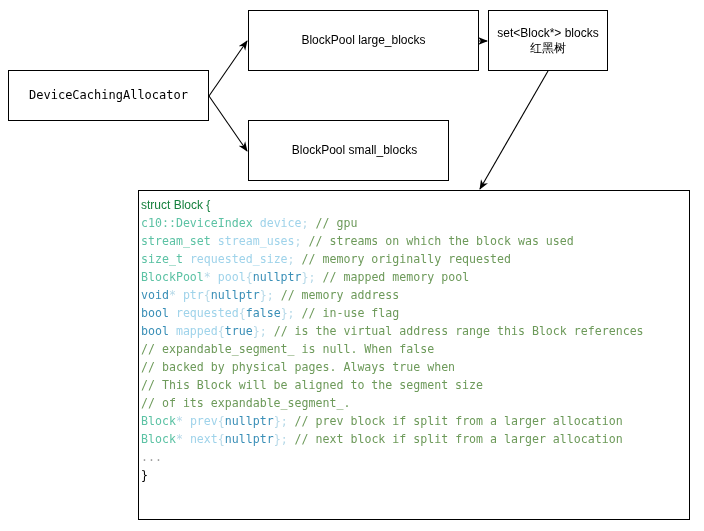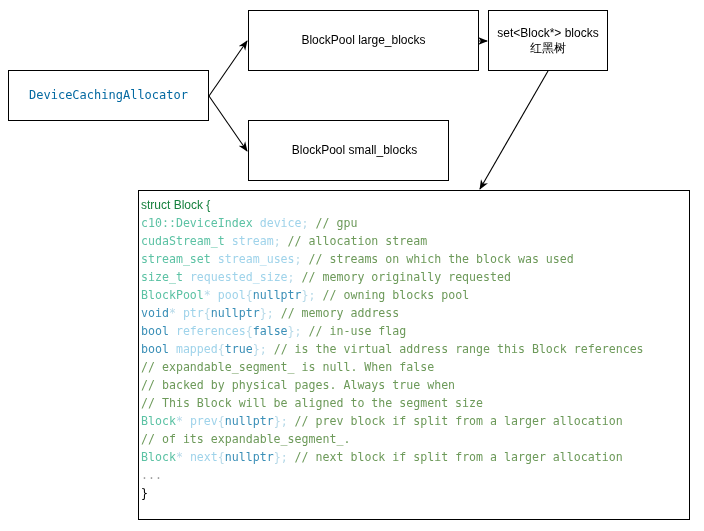--- a/index.html
+++ b/index.html
@@ -3,21 +3,21 @@
   <meta charset="utf-8">
   <style>
     html, body { margin: 0; padding: 0; background: #ffffff; }
     body { width: 704px; height: 531px; position: relative; overflow: hidden; font-family: "Liberation Sans", sans-serif; }
     .node {
       position: absolute; box-sizing: border-box; border: 1.3px solid #000;
       background: #fff; display: flex; align-items: center; justify-content: center;
       text-align: center; color: #000; font-size: 12px; line-height: 15px;
     }
     #n-dca { left: 8px; top: 70px; width: 201px; height: 51px; }
-    #n-dca span { font-family: "DejaVu Sans Mono", monospace; font-size: 12px; color: #0369a1; }
+    #n-dca span { font-family: "DejaVu Sans Mono", monospace; font-size: 12px; color: #000000; }
     #n-large { left: 248px; top: 10px; width: 231px; height: 61px; }
     #n-small { left: 248px; top: 120px; width: 201px; height: 61px; padding-left: 12px; }
     #n-set { left: 488px; top: 10px; width: 120px; height: 61px; flex-direction: column; }
     #n-set span { display: block; }
     svg#edges { position: absolute; left: 0; top: 0; width: 704px; height: 531px; pointer-events: none; }
     #code-box {
       position: absolute; left: 138px; top: 190px; width: 552px; height: 330px;
       box-sizing: border-box; border: 1.3px solid #000; background: #fff; padding: 5px 0 0 2px;
     }
     .code-title { font-family: "Liberation Sans", sans-serif; font-size: 12px; color: #15803d; height: 18px; line-height: 18px; }
@@ -60,29 +60,28 @@
 
 <div class="node" id="n-set">
   <span>set&lt;Block*&gt; blocks</span>
   <span>红黑树</span>
 </div>
 
 <div id="code-box">
   <div class="code-title">struct Block {</div>
   <div id="code-lines">
       <div class="code-line"><span class="t-type">c10::DeviceIndex</span><span class="t-plain"> </span><span class="t-var">device</span><span class="t-punct">;</span><span class="t-com"> // gpu</span></div>
-      <div class="code-line"><span class="t-type">cudaStream_t</span><span class="t-plain"> </span><span class="t-var">stream</span><span class="t-punct">;</span><span class="t-com"> // allocation stream</span></div>
       <div class="code-line"><span class="t-type">stream_set</span><span class="t-plain"> </span><span class="t-var">stream_uses</span><span class="t-punct">;</span><span class="t-com"> // streams on which the block was used</span></div>
       <div class="code-line"><span class="t-type">size_t</span><span class="t-plain"> </span><span class="t-var">requested_size</span><span class="t-punct">;</span><span class="t-com"> // memory originally requested</span></div>
-      <div class="code-line"><span class="t-type">BlockPool</span><span class="t-punct">*</span><span class="t-plain"> </span><span class="t-var">pool</span><span class="t-punct">{</span><span class="t-lit">nullptr</span><span class="t-punct">};</span><span class="t-com"> // owning blocks pool</span></div>
+      <div class="code-line"><span class="t-type">BlockPool</span><span class="t-punct">*</span><span class="t-plain"> </span><span class="t-var">pool</span><span class="t-punct">{</span><span class="t-lit">nullptr</span><span class="t-punct">};</span><span class="t-com"> // mapped memory pool</span></div>
       <div class="code-line"><span class="t-kw">void</span><span class="t-punct">*</span><span class="t-plain"> </span><span class="t-var">ptr</span><span class="t-punct">{</span><span class="t-lit">nullptr</span><span class="t-punct">};</span><span class="t-com"> // memory address</span></div>
-      <div class="code-line"><span class="t-kw">bool</span><span class="t-plain"> </span><span class="t-var">references</span><span class="t-punct">{</span><span class="t-lit">false</span><span class="t-punct">};</span><span class="t-com"> // in-use flag</span></div>
+      <div class="code-line"><span class="t-kw">bool</span><span class="t-plain"> </span><span class="t-var">requested</span><span class="t-punct">{</span><span class="t-lit">false</span><span class="t-punct">};</span><span class="t-com"> // in-use flag</span></div>
       <div class="code-line"><span class="t-kw">bool</span><span class="t-plain"> </span><span class="t-var">mapped</span><span class="t-punct">{</span><span class="t-lit">true</span><span class="t-punct">};</span><span class="t-com"> // is the virtual address range this Block references</span></div>
       <div class="code-line"><span class="t-com">// expandable_segment_ is null. When false</span></div>
       <div class="code-line"><span class="t-com">// backed by physical pages. Always true when</span></div>
       <div class="code-line"><span class="t-com">// This Block will be aligned to the segment size</span></div>
+      <div class="code-line"><span class="t-com">// of its expandable_segment_.</span></div>
       <div class="code-line"><span class="t-type">Block</span><span class="t-punct">*</span><span class="t-plain"> </span><span class="t-var">prev</span><span class="t-punct">{</span><span class="t-lit">nullptr</span><span class="t-punct">};</span><span class="t-com"> // prev block if split from a larger allocation</span></div>
-      <div class="code-line"><span class="t-com">// of its expandable_segment_.</span></div>
       <div class="code-line"><span class="t-type">Block</span><span class="t-punct">*</span><span class="t-plain"> </span><span class="t-var">next</span><span class="t-punct">{</span><span class="t-lit">nullptr</span><span class="t-punct">};</span><span class="t-com"> // next block if split from a larger allocation</span></div>
       <div class="code-line"><span class="t-dots">...</span></div>
       <div class="code-line"><span class="t-plain">}</span></div>
     </div>
 </div>
 
 </body></html>

